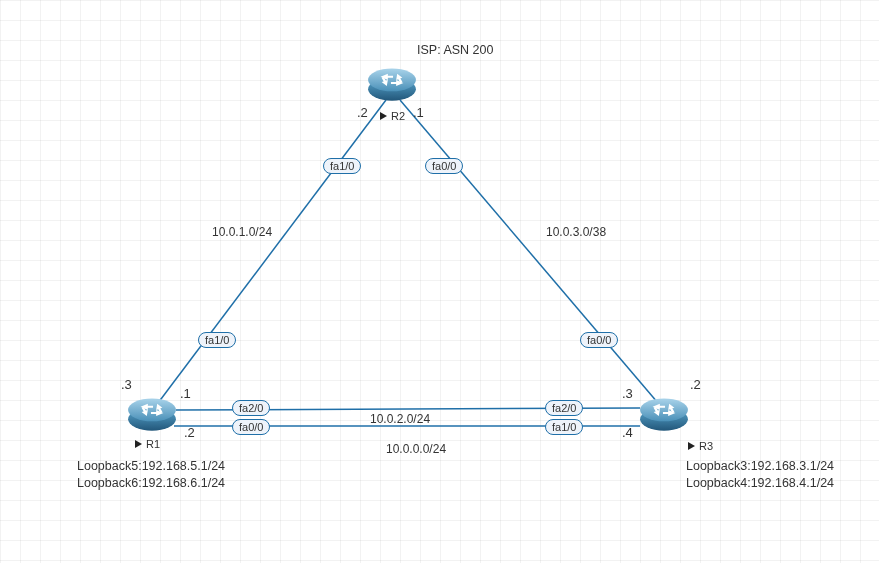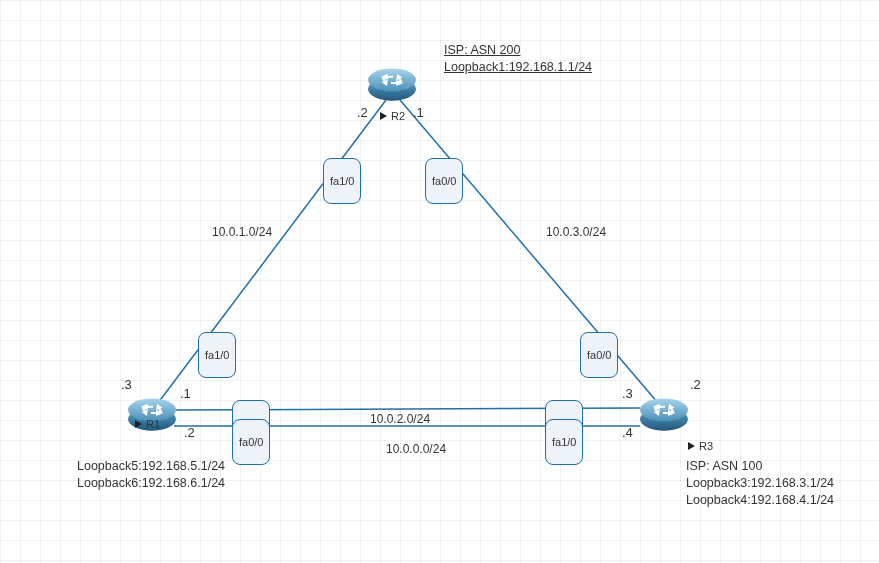--- a/index.html
+++ b/index.html
@@ -10,21 +10,21 @@
       linear-gradient(to bottom, rgba(0,0,0,0.05) 1px, transparent 1px);
     background-size: 20px 20px; }
   svg.links { position: absolute; inset: 0; width: 879px; height: 563px; }
   .link { stroke: #1f6fa8; stroke-width: 1.5; fill: none; }
   .node-group { position: absolute; }
   .router-icon { width: 52px; height: 42px; }
   .name-tag { position: absolute; display: flex; align-items: center; gap: 4px; font-size: 11px; color: #333; white-space: nowrap; }
   .play { width: 0; height: 0; border-left: 7px solid #222; border-top: 4px solid transparent; border-bottom: 4px solid transparent; display:inline-block; }
   .pill {
     position: absolute; background: #eef3fa; border: 1.5px solid #1f6fa8; border-radius: 8px;
-    font-size: 11px; padding: 16px 6px; color: #333; white-space: nowrap;
+    font-size: 11px; padding: 1px 6px; color: #333; white-space: nowrap;
   }
   .lbl { position: absolute; font-size: 12px; color: #333; white-space: nowrap; }
   .lbl.big { font-size: 13px; }
   .info { position: absolute; font-size: 12.5px; color: #333; line-height: 1.35; white-space: nowrap; }
 </style>
 </head>
 <body>
 
 <div class="canvas">
   <div class="grid"></div>
@@ -59,23 +59,22 @@
       <path d="M60 22 l10 8 l-4 1 l4 7 l-4 2 l-4 -7 l-4 1 z" fill="#fff"></path>
       <path d="M40 46 l-10 -8 l4 -1 l-4 -7 l4 -2 l4 7 l4 -1 z" fill="#fff"></path>
     </svg>
   </div>
   <div class="name-tag" style="left:380px; top:110px;">
     <span class="play"></span>
     <span>R2</span>
   </div>
   <div class="lbl big" style="left:357px; top:105px;">.2</div>
   <div class="lbl big" style="left:413px; top:105px;">.1</div>
-  <div class="info" style="left:444px; top:42px;text-decoration:underline;">
+  <div class="info" style="left:417px; top:42px;">
     <div>ISP: ASN 200</div>
-    <div>Loopback1:192.168.1.1/24</div>
   </div>
   <div class="pill" style="left:323px; top:158px;">fa1/0</div>
   <div class="pill" style="left:425px; top:158px;">fa0/0</div>
 
   <div class="node-group" style="left:126px; top:392px;">
     <svg class="router-icon" viewBox="0 0 100 80">
       <defs>
         <linearGradient id="rg1a" x1="0" y1="0" x2="0" y2="1">
           <stop offset="0" stop-color="#5aa7cf"></stop>
             <stop offset="1" stop-color="#22577a"></stop>
@@ -86,21 +85,21 @@
         </linearGradient>
       </defs>
       <ellipse cx="50" cy="52" rx="46" ry="22" fill="url(#rg1a)"></ellipse>
       <ellipse cx="50" cy="34" rx="46" ry="22" fill="url(#rg1b)"></ellipse>
       <path d="M28 28 l14 -6 l0 4 l10 0 l0 4 l-10 0 l0 4 z" fill="#fff"></path>
       <path d="M72 40 l-14 6 l0 -4 l-10 0 l0 -4 l10 0 l0 -4 z" fill="#fff"></path>
       <path d="M60 22 l10 8 l-4 1 l4 7 l-4 2 l-4 -7 l-4 1 z" fill="#fff"></path>
       <path d="M40 46 l-10 -8 l4 -1 l-4 -7 l4 -2 l4 7 l4 -1 z" fill="#fff"></path>
     </svg>
   </div>
-  <div class="name-tag" style="left:135px; top:418px;align-items:center;">
+  <div class="name-tag" style="left:135px; top:438px;align-items:center;">
     <span class="play"></span>
     <span>R1</span>
   </div>
   <div class="lbl big" style="left:121px; top:377px;">.3</div>
   <div class="lbl big" style="left:180px; top:386px;">.1</div>
   <div class="lbl big" style="left:184px; top:425px;">.2</div>
   <div class="info" style="left:77px; top:458px;">
     <div>Loopback5:192.168.5.1/24</div>
     <div>Loopback6:192.168.6.1/24</div>
   </div>
@@ -129,26 +128,25 @@
     </svg>
   </div>
   <div class="name-tag" style="left:688px; top:428px;margin-top:12px;">
     <span class="play"></span>
     <span>R3</span>
   </div>
   <div class="lbl big" style="left:690px; top:377px;">.2</div>
   <div class="lbl big" style="left:622px; top:386px;">.3</div>
   <div class="lbl big" style="left:622px; top:425px;">.4</div>
   <div class="info" style="left:686px; top:458px;">
-    <div>ISP: ASN 100</div>
     <div>Loopback3:192.168.3.1/24</div>
     <div>Loopback4:192.168.4.1/24</div>
   </div>
   <div class="pill" style="left:580px; top:332px;">fa0/0</div>
   <div class="pill" style="left:545px; top:400px;">fa2/0</div>
   <div class="pill" style="left:545px; top:419px;">fa1/0</div>
 
   <div class="lbl" style="left:212px; top:225px;">10.0.1.0/24</div>
-  <div class="lbl" style="left:546px; top:225px;">10.0.3.0/24</div>
+  <div class="lbl" style="left:546px; top:225px;">10.0.3.0/38</div>
   <div class="lbl" style="left:370px; top:388px;margin-top:24px;">10.0.2.0/24</div>
   <div class="lbl" style="left:386px; top:442px;">10.0.0.0/24</div>
 
 </div>
 
 </body></html>

